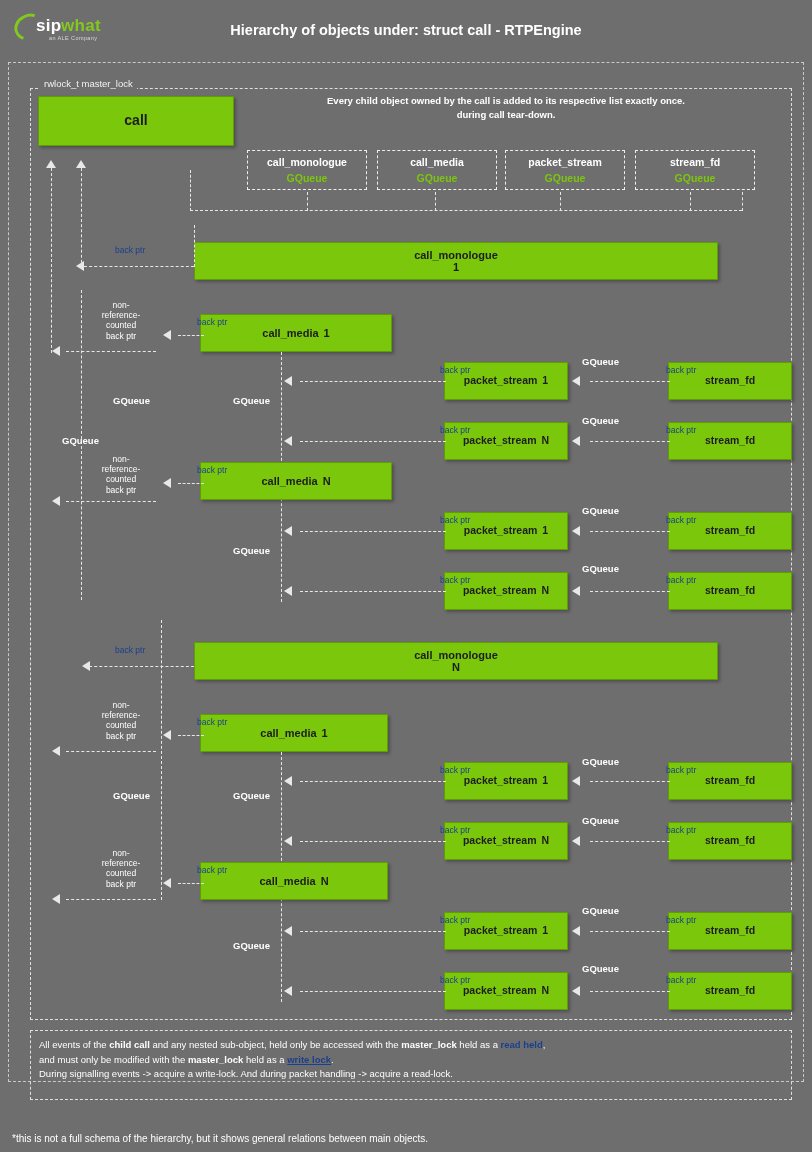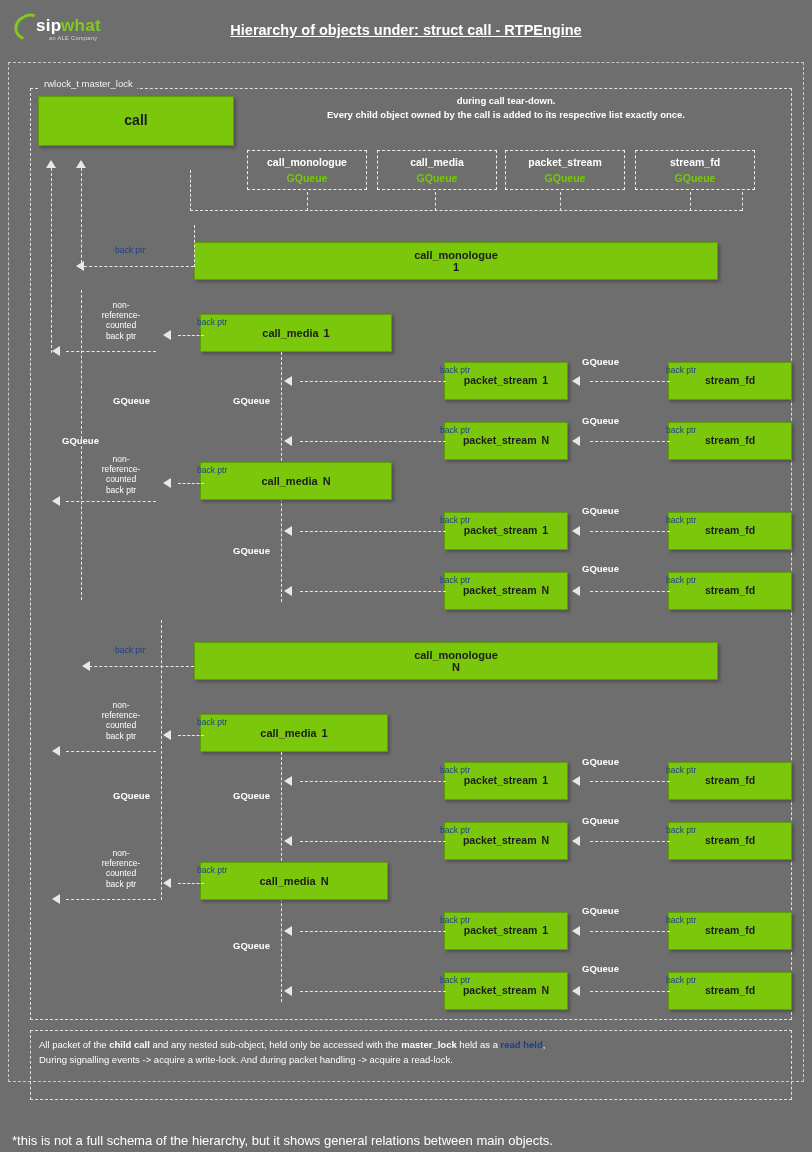--- a/index.html
+++ b/index.html
@@ -57,21 +57,20 @@
     letter-spacing: .4px;
   }
   #title {
     position: absolute;
     left: 0; top: 22px;
     width: 812px;
     text-align: center;
     font-size: 14.5px;
     font-weight: bold;
     color: #ffffff;
-    text-decoration: underline;
   }
 
   
   #outer-frame {
     position: absolute;
     left: 8px; top: 62px;
     width: 796px; height: 1020px;
     border: 1px dashed #c9c9c9;
   }
   #struct-frame {
@@ -196,21 +195,21 @@
     font-size: 9.5px;
     color: #ffffff;
     line-height: 1.55;
   }
   #note-frame b { color: #ffffff; }
   #note-frame .rl { color: #1b3f8f; font-weight: bold; }
   #note-frame .wl { color: #1b3f8f; font-weight: bold; text-decoration: underline; }
   #footnote {
     position: absolute;
     left: 12px; top: 1133px;
-    font-size: 13px;
+    font-size: 10px;
     color: #ffffff;
   }
 </style>
 </head>
 <body>
 
 <div id="page">
 
   <div id="header">
     <div id="logo">
@@ -224,22 +223,22 @@
 
   <div id="outer-frame"></div>
   <div id="struct-frame"></div>
   <div id="struct-label">rwlock_t master_lock</div>
 
   <div class="gbox shadow" id="call-box">
     <span>call</span>
   </div>
 
   <div id="primary-note">
+    <div>Every child object owned by the call is added to its respective list exactly once.</div>
     <div>during call tear-down.</div>
-    <div>Every child object owned by the call is added to its respective list exactly once.</div>
   </div>
 
   <div id="primary-row">
     <div class="pbox" style="left:0">
       <div>call_monologue</div>
       <div class="g">GQueue</div>
     </div>
     <div class="pbox" style="left:130px">
       <div>call_media</div>
       <div class="g">GQueue</div>
@@ -483,20 +482,23 @@
   <div class="gbox shadow" style="left:668px; top:972px; width:124px; height:38px; font-size:10.5px;">
     <span>stream_fd</span>
   </div>
   <div class="lbl bp" style="left:666px; top:975px;">back ptr</div>
   <div class="lbl gq" style="left:582px; top:963px;">GQueue</div>
   <div class="hline" style="left:590px; top:991px; width:80px;"></div>
   <div class="arrow-l" style="left:572px; top:986px;"></div>
 
   <div id="note-frame">
     <div>
-      <span>All packet of the </span><b>child call</b><span> and any nested sub-object, held only be accessed with the </span><b>master_lock</b><span> held as a </span><span class="rl">read held</span><span>,</span>
+      <span>All events of the </span><b>child call</b><span> and any nested sub-object, held only be accessed with the </span><b>master_lock</b><span> held as a </span><span class="rl">read held</span><span>,</span>
+    </div>
+    <div>
+      <span>and must only be modified with the </span><b>master_lock</b><span> held as a </span><span class="wl">write lock</span><span>.</span>
     </div>
     <div style="margin-top:0;">During signalling events -&gt; acquire a write-lock. And during packet handling -&gt; acquire a read-lock.</div>
   </div>
 
   <div id="footnote">*this is not a full schema of the hierarchy, but it shows general relations between main objects.</div>
 
 </div>
 
 </body></html>

